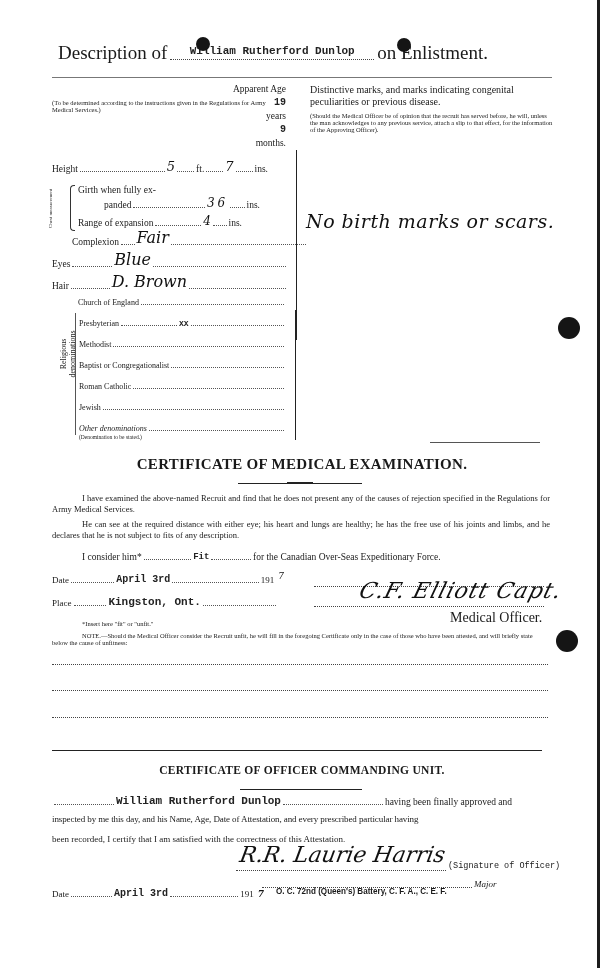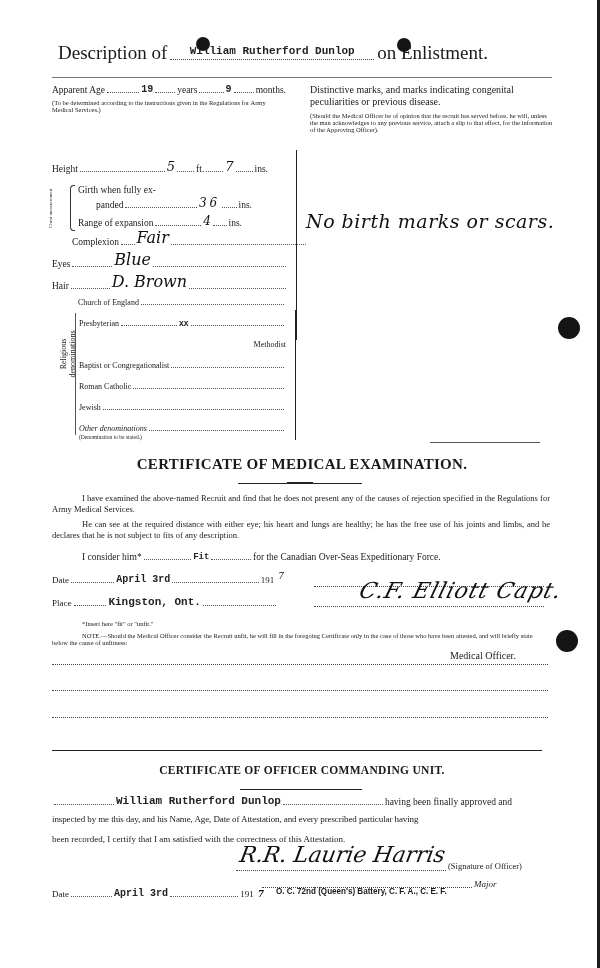--- a/index.html
+++ b/index.html
@@ -29,21 +29,21 @@
   <span>Description of</span>
   <span style="flex:1; border-bottom:1px dotted #444; margin:0 3px 4px 3px; text-align:center; position:relative; height:18px;">
     <span class="type" style="font-size:11px; position:absolute; left:0; right:0; bottom:2px;">William Rutherford Dunlop</span>
   </span>
   <span>on Enlistment.</span>
 </div>
 <div class="hole" style="left:196px; top:37px; width:14px; height:14px;"></div>
 <div class="hole" style="left:397px; top:38px; width:14px; height:14px;"></div>
 <div class="hline" style="left:52px; top:77px; width:500px; background:#777;"></div>
 
-<div class="row lbl" style="left:52px; top:84px; width:234px;">
+<div class="row lbl" style="left:52px; top:84px; width:234px;flex-direction:column;">
   <span>Apparent Age</span>
   <span class="fill" style="flex:0.8;"></span>
   <span class="type" style="font-size:10px;">19</span>
   <span class="fill" style="flex:0.5;"></span>
   <span>years</span>
   <span class="fill" style="flex:0.6;"></span>
   <span class="type" style="font-size:10px;">9</span>
   <span class="fill" style="flex:0.5;"></span>
   <span>months.</span>
 </div>
@@ -62,21 +62,21 @@
   <span>ft.</span>
   <span class="fill" style="flex:0.2;"></span>
   <span class="hand" style="font-size:13px;">7</span>
   <span class="fill" style="flex:0.2;"></span>
   <span>ins.</span>
 </div>
 
 <div class="abs tiny" style="left:28px; top:205px; width:44px; transform:rotate(-90deg); text-align:center; font-size:5px;">Chest measurement</div>
 <div class="abs" style="left:70px; top:185px; width:5px; height:46px; border-left:1px solid #333; border-top:1px solid #333; border-bottom:1px solid #333; border-radius:4px 0 0 4px;"></div>
 <div class="abs lbl" style="left:78px; top:185px;">Girth when fully ex-</div>
-<div class="row lbl" style="left:96px; top:196px; width:156px;">
+<div class="row lbl" style="left:104px; top:196px; width:156px;">
   <span>panded</span>
   <span class="fill"></span>
   <span class="hand" style="font-size:12px; letter-spacing:3px;">36</span>
   <span class="fill" style="flex:0.2;"></span>
   <span>ins.</span>
 </div>
 <div class="row lbl" style="left:78px; top:214px; width:164px;">
   <span>Range of expansion</span>
   <span class="fill"></span>
   <span class="hand" style="font-size:12px;">4</span>
@@ -115,21 +115,21 @@
 <div class="row small" style="left:78px; top:298px; width:208px;">
   <span>Church of England</span>
     <span class="fill"></span>
 </div>
 <div class="row small" style="left:79px; top:319px; width:207px;">
   <span>Presbyterian</span>
   <span class="fill" style="flex:0.6;"></span>
   <span class="type" style="font-size:8px;">XX</span>
   <span class="fill"></span>
 </div>
-<div class="row small" style="left:79px; top:340px; width:207px;flex-direction:column;">
+<div class="row small" style="left:79px; top:340px; width:207px;">
   <span>Methodist</span>
     <span class="fill"></span>
 </div>
 <div class="row small" style="left:79px; top:361px; width:207px;">
   <span>Baptist or Congregationalist</span>
     <span class="fill"></span>
 </div>
 <div class="row small" style="left:79px; top:382px; width:207px;">
   <span>Roman Catholic</span>
     <span class="fill"></span>
@@ -172,21 +172,21 @@
 </div>
 <div class="row" style="left:52px; top:596px; width:226px; font-size:9px;">
   <span>Place</span>
   <span class="fill" style="flex:0.45;"></span>
   <span class="type" style="font-size:11px;">Kingston, Ont.</span>
   <span class="fill"></span>
 </div>
 <div class="abs dots" style="left:314px; top:586px; width:230px;"></div>
 <div class="abs dots" style="left:314px; top:606px; width:230px;"></div>
 <div class="abs hand" style="left:360px; top:578px; font-size:22px; transform:skewX(-15deg); letter-spacing:1px;">C.F. Elliott Capt.</div>
-<div class="abs" style="left:450px; top:610px; font-size:10px;margin-top:40px;">Medical Officer.</div>
+<div class="abs" style="left:450px; top:610px; font-size:14px;">Medical Officer.</div>
 
 <div class="abs tiny" style="left:82px; top:620px;">*Insert here "fit" or "unfit."</div>
 <div class="abs tiny" style="left:52px; top:632px; width:498px; text-indent:30px;">NOTE.—Should the Medical Officer consider the Recruit unfit, he will fill in the foregoing Certificate only in the case of those who have been attested, and will briefly state below the cause of unfitness:</div>
 <div class="hole" style="left:556px; top:630px; width:22px; height:22px;"></div>
 
 <div class="abs dots" style="left:52px; top:664px; width:496px;"></div>
 <div class="abs dots" style="left:52px; top:690px; width:496px;"></div>
 <div class="abs dots" style="left:52px; top:717px; width:496px;"></div>
 
 <div class="hline" style="left:52px; top:750px; width:490px;"></div>
@@ -198,21 +198,21 @@
   <span class="fill" style="flex:0.3;"></span>
   <span class="type" style="font-size:11px;">William Rutherford Dunlop</span>
   <span class="fill" style="flex:0.5;"></span>
   <span>having been finally approved and</span>
 </div>
 <div class="abs" style="left:52px; top:814px; width:500px; font-size:9px; white-space:nowrap; letter-spacing:-0.1px;">inspected by me this day, and his Name, Age, Date of Attestation, and every prescribed particular having</div>
 <div class="abs" style="left:52px; top:834px; width:500px; font-size:9px;">been recorded, I certify that I am satisfied with the correctness of this Attestation.</div>
 
 <div class="abs dots" style="left:236px; top:870px; width:210px;"></div>
 <div class="abs hand" style="left:240px; top:842px; font-size:22px; transform:skewX(-10deg);">R.R. Laurie Harris</div>
-<div class="abs" style="left:448px; top:861px; font-size:8.5px;">(Signature of Officer)</div>
+<div class="abs" style="left:448px; top:861px; font-size:8.5px;font-family:Liberation Mono, monospace;">(Signature of Officer)</div>
 <div class="abs dots" style="left:262px; top:887px; width:210px;"></div>
 <div class="abs" style="left:474px; top:879px; font-size:9px; font-style:italic;">Major</div>
 
 <div class="row" style="left:52px; top:888px; width:212px; font-size:9px;">
   <span>Date</span>
   <span class="fill" style="flex:0.6;"></span>
   <span class="type" style="font-size:10px;">April 3rd</span>
   <span class="fill"></span>
   <span>191</span>
   <span class="hand" style="margin-left:4px; font-weight:bold;">7</span>

